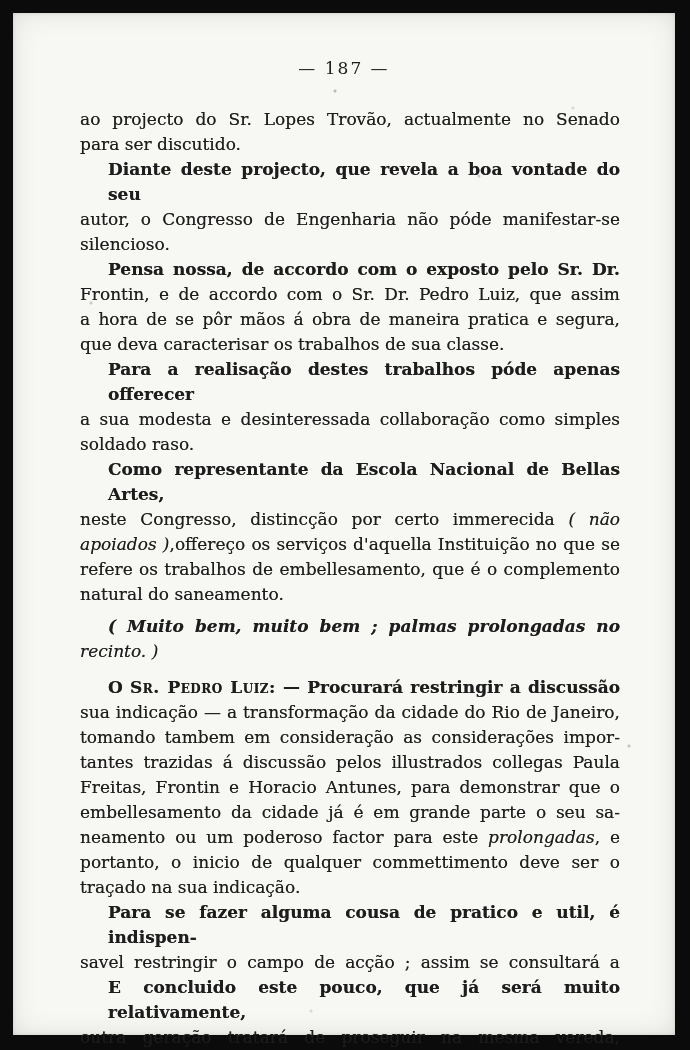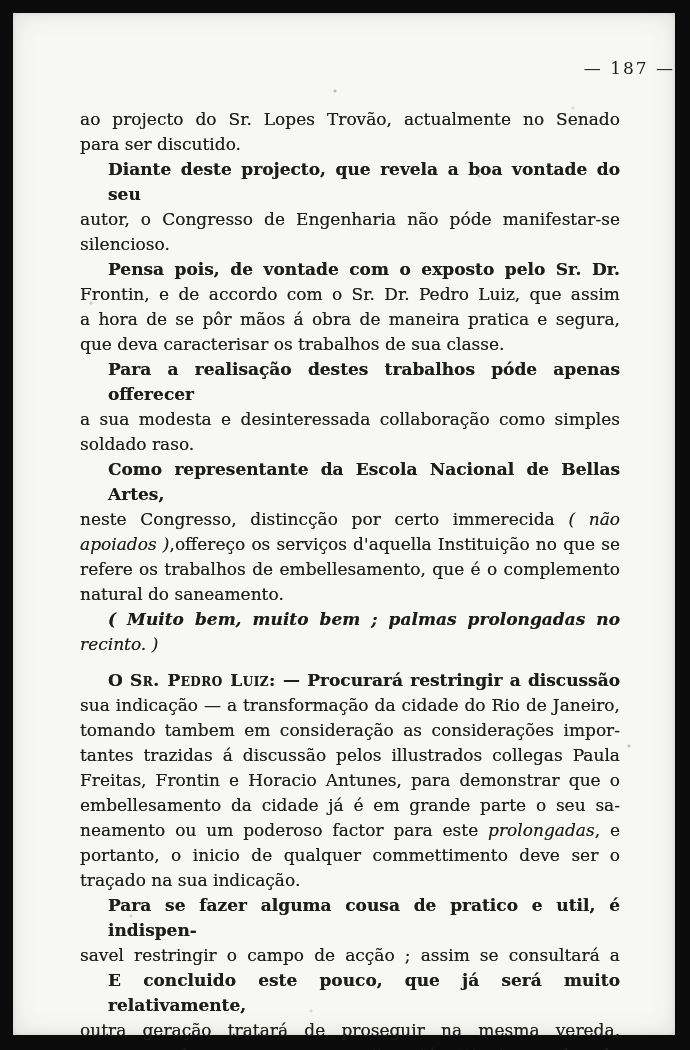--- a/index.html
+++ b/index.html
@@ -19,55 +19,55 @@
       radial-gradient(circle 2px at 466px 163px, rgba(40,40,40,.22) 0 1px, transparent 2px),
       radial-gradient(circle 1.5px at 78px 290px, rgba(40,40,40,.22) 0 1px, transparent 2px),
       radial-gradient(circle 2px at 616px 733px, rgba(40,40,40,.25) 0 1px, transparent 2px),
       radial-gradient(circle 1.5px at 118px 903px, rgba(40,40,40,.18) 0 1px, transparent 2px),
       radial-gradient(circle 1.5px at 298px 998px, rgba(40,40,40,.15) 0 1px, transparent 2px),
       radial-gradient(circle 1.5px at 560px 95px, rgba(40,40,40,.15) 0 1px, transparent 2px);
     box-shadow: inset 0 0 26px rgba(0,0,0,.10), inset 0 0 4px rgba(0,0,0,.12);
   }
   .page-number {
     margin-top: 45px; height: 24px;
-    text-align: right;
+    text-align: center;
     font-size: 17px; letter-spacing: 2px;
     color: var(--ink, #1d1d1d);
   }
   .text-body {
     margin: 25px 55px 0 67px;
     color: var(--ink, #1d1d1d);
     font-size: 17px; line-height: 25px;
     text-shadow: 0 0 .5px rgba(25,25,25,.65);
   }
   .line { text-align: justify; text-align-last: justify; }
   .line.endline { text-align-last: left; }
   .line.first { padding-left: 28px; font-weight: bold; }
   .run-italic { font-style: italic; }
   .run-smallcaps { font-variant: small-caps; letter-spacing: .5px; }
-  .para-aside { }
+  .para-aside { margin-top: 7px; }
   .para-speech { margin-top: 11px; }
 </style>
 </head>
 <body>
 
 <div class="page">
   <div class="page-number">— 187 —</div>
   <div class="text-body">
       <div class="para">
         <div class="line"><span class="run">ao projecto do Sr. Lopes Trovão, actualmente no Senado</span></div>
         <div class="line endline"><span class="run">para ser discutido.</span></div>
       </div>
       <div class="para">
         <div class="line first"><span class="run">Diante deste projecto, que revela a boa vontade do seu</span></div>
         <div class="line"><span class="run">autor, o Congresso de Engenharia não póde manifestar-se</span></div>
         <div class="line endline"><span class="run">silencioso.</span></div>
       </div>
       <div class="para">
-        <div class="line first"><span class="run">Pensa pois, de vontade com o exposto pelo Sr. Dr.</span></div>
+        <div class="line first"><span class="run">Pensa nossa, de accordo com o exposto pelo Sr. Dr.</span></div>
         <div class="line"><span class="run">Frontin, e de accordo com o Sr. Dr. Pedro Luiz, que assim</span></div>
         <div class="line"><span class="run">a hora de se pôr mãos á obra de maneira pratica e segura,</span></div>
         <div class="line endline"><span class="run">que deva caracterisar os trabalhos de sua classe.</span></div>
       </div>
       <div class="para">
         <div class="line first"><span class="run">Para a realisação destes trabalhos póde apenas offerecer</span></div>
         <div class="line"><span class="run">a sua modesta e desinteressada collaboração como simples</span></div>
         <div class="line endline"><span class="run">soldado raso.</span></div>
       </div>
       <div class="para">

